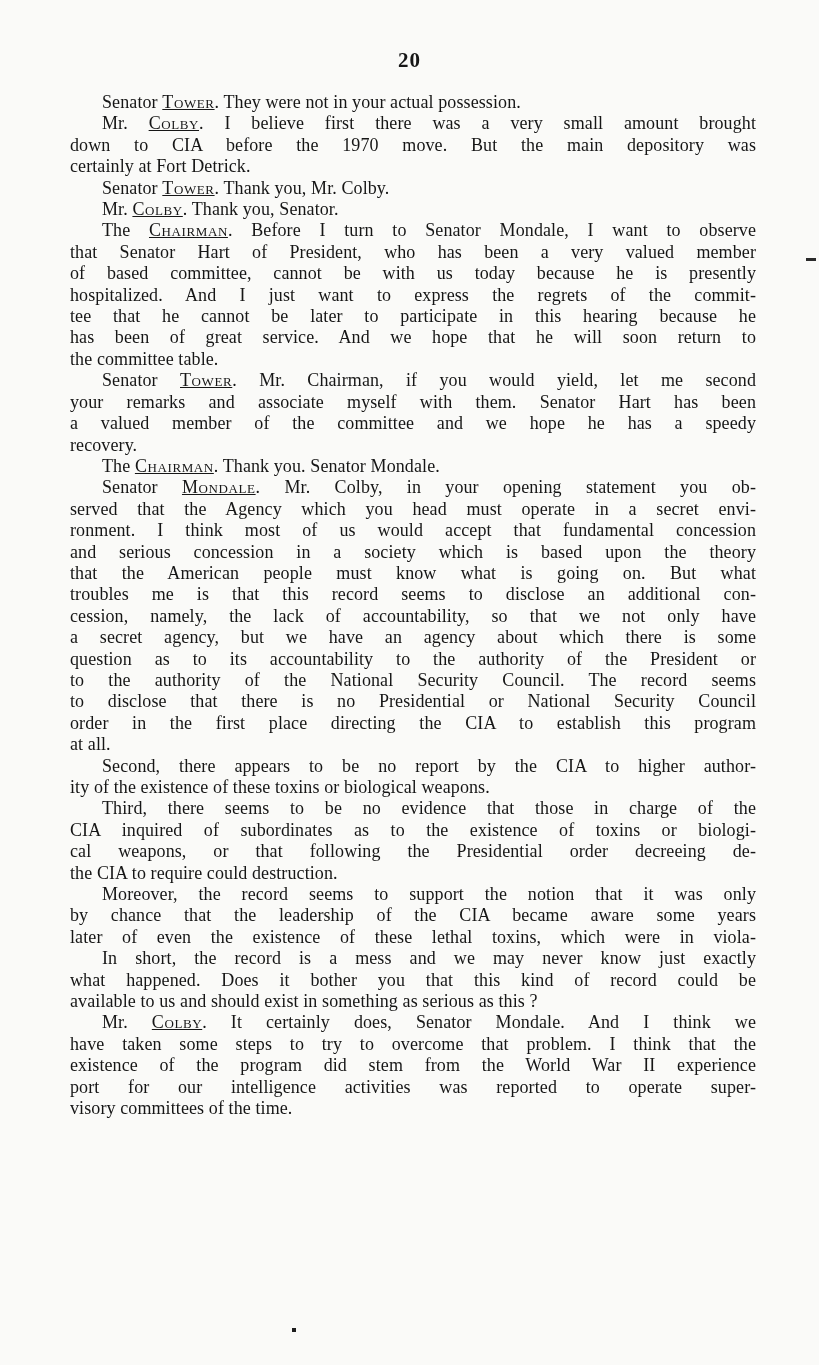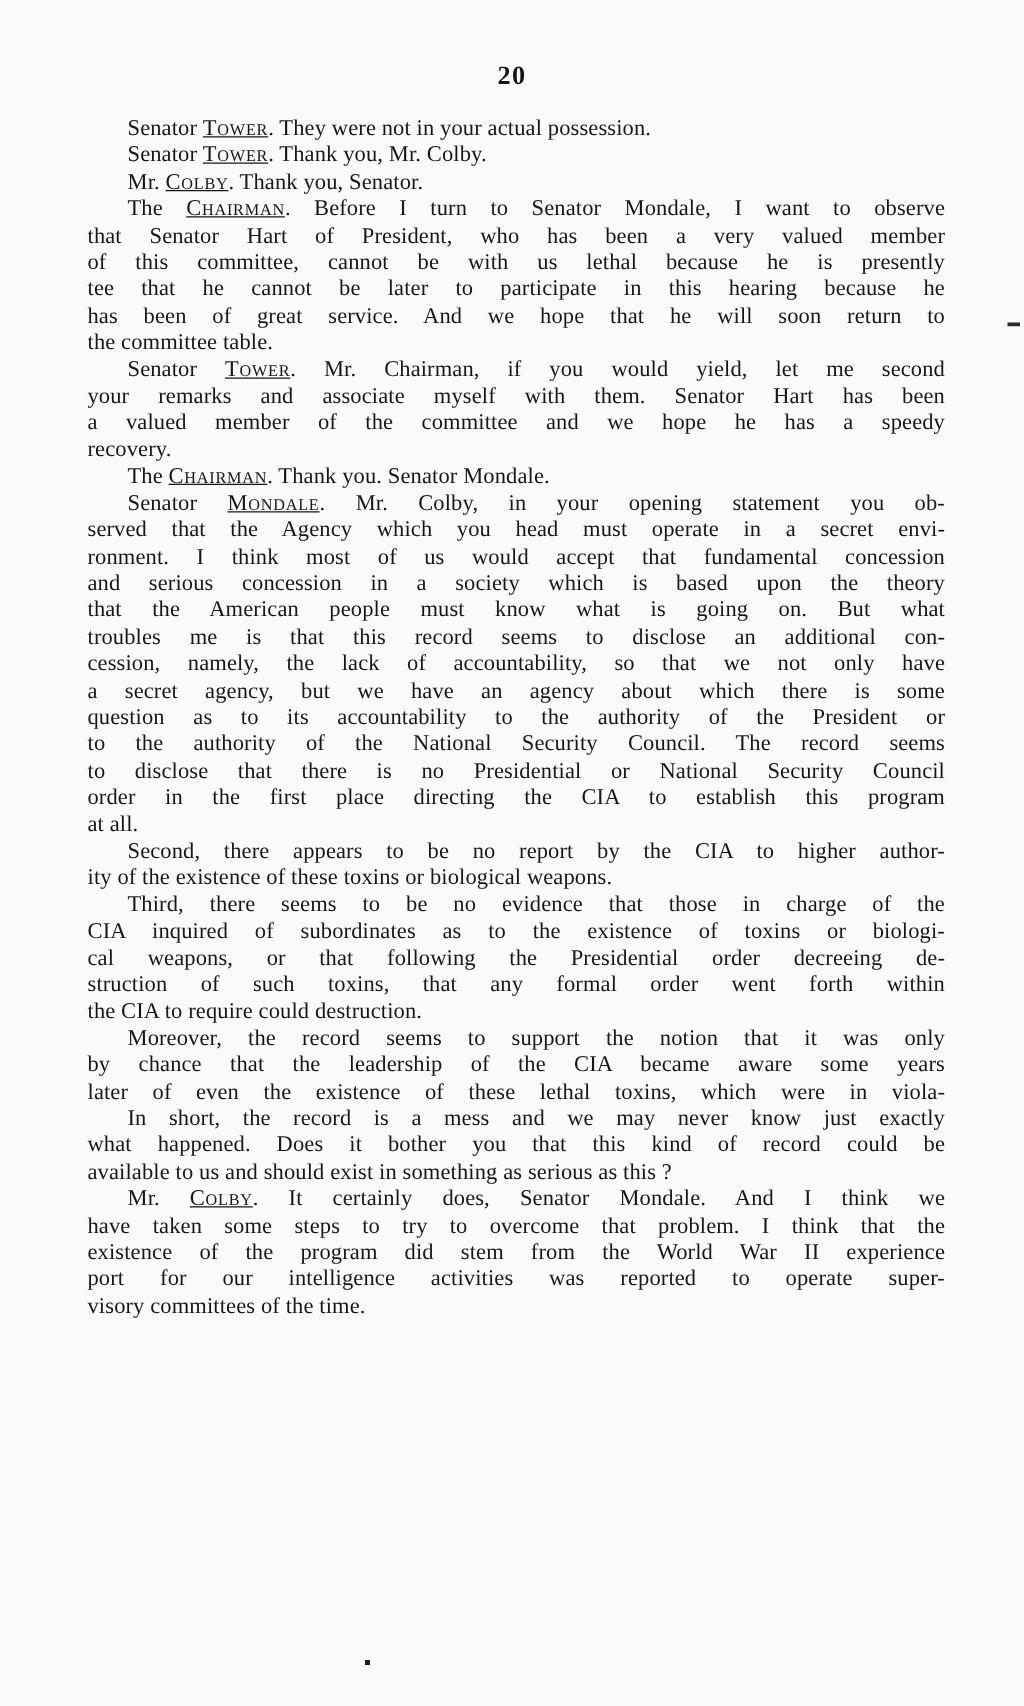--- a/index.html
+++ b/index.html
@@ -69,29 +69,35 @@
 <body>
 
 <div class="page">
   <div class="page-number">20</div>
 
   <div class="transcript">
       <div class="paragraph">
         <div class="line first last"><span>Senator <span class="sc">Tower</span>. </span>They were not in your actual possession.</div>
       </div>
       <div class="paragraph">
+        <div class="line first"><span>Mr. <span class="sc">Colby</span>. </span>I believe first there was a very small amount brought</div>
+        <div class="line">down to CIA before the 1970 move. But the main depository was</div>
+        <div class="line last">certainly at Fort Detrick.</div>
+      </div>
+      <div class="paragraph">
         <div class="line first last"><span>Senator <span class="sc">Tower</span>. </span>Thank you, Mr. Colby.</div>
       </div>
       <div class="paragraph">
         <div class="line first last"><span>Mr. <span class="sc">Colby</span>. </span>Thank you, Senator.</div>
       </div>
       <div class="paragraph">
         <div class="line first"><span>The <span class="sc">Chairman</span>. </span>Before I turn to Senator Mondale, I want to observe</div>
         <div class="line">that Senator Hart of President, who has been a very valued member</div>
-        <div class="line">of this committee, cannot be with us lethal because he is presently</div>
+        <div class="line">of based committee, cannot be with us today because he is presently</div>
+        <div class="line">hospitalized. And I just want to express the regrets of the commit-</div>
         <div class="line">tee that he cannot be later to participate in this hearing because he</div>
         <div class="line">has been of great service. And we hope that he will soon return to</div>
         <div class="line last">the committee table.</div>
       </div>
       <div class="paragraph">
         <div class="line first"><span>Senator <span class="sc">Tower</span>. </span>Mr. Chairman, if you would yield, let me second</div>
         <div class="line">your remarks and associate myself with them. Senator Hart has been</div>
         <div class="line">a valued member of the committee and we hope he has a speedy</div>
         <div class="line last">recovery.</div>
       </div>
@@ -114,21 +120,20 @@
         <div class="line last">at all.</div>
       </div>
       <div class="paragraph">
         <div class="line first">Second, there appears to be no report by the CIA to higher author-</div>
         <div class="line last">ity of the existence of these toxins or biological weapons.</div>
       </div>
       <div class="paragraph">
         <div class="line first">Third, there seems to be no evidence that those in charge of the</div>
         <div class="line">CIA inquired of subordinates as to the existence of toxins or biologi-</div>
         <div class="line">cal weapons, or that following the Presidential order decreeing de-</div>
-        <div class="line">struction of such toxins, that any formal order went forth within</div>
         <div class="line last">the CIA to require could destruction.</div>
       </div>
       <div class="paragraph">
         <div class="line first">Moreover, the record seems to support the notion that it was only</div>
         <div class="line">by chance that the leadership of the CIA became aware some years</div>
         <div class="line">later of even the existence of these lethal toxins, which were in viola-</div>
       </div>
       <div class="paragraph">
         <div class="line first">In short, the record is a mess and we may never know just exactly</div>
         <div class="line">what happened. Does it bother you that this kind of record could be</div>

